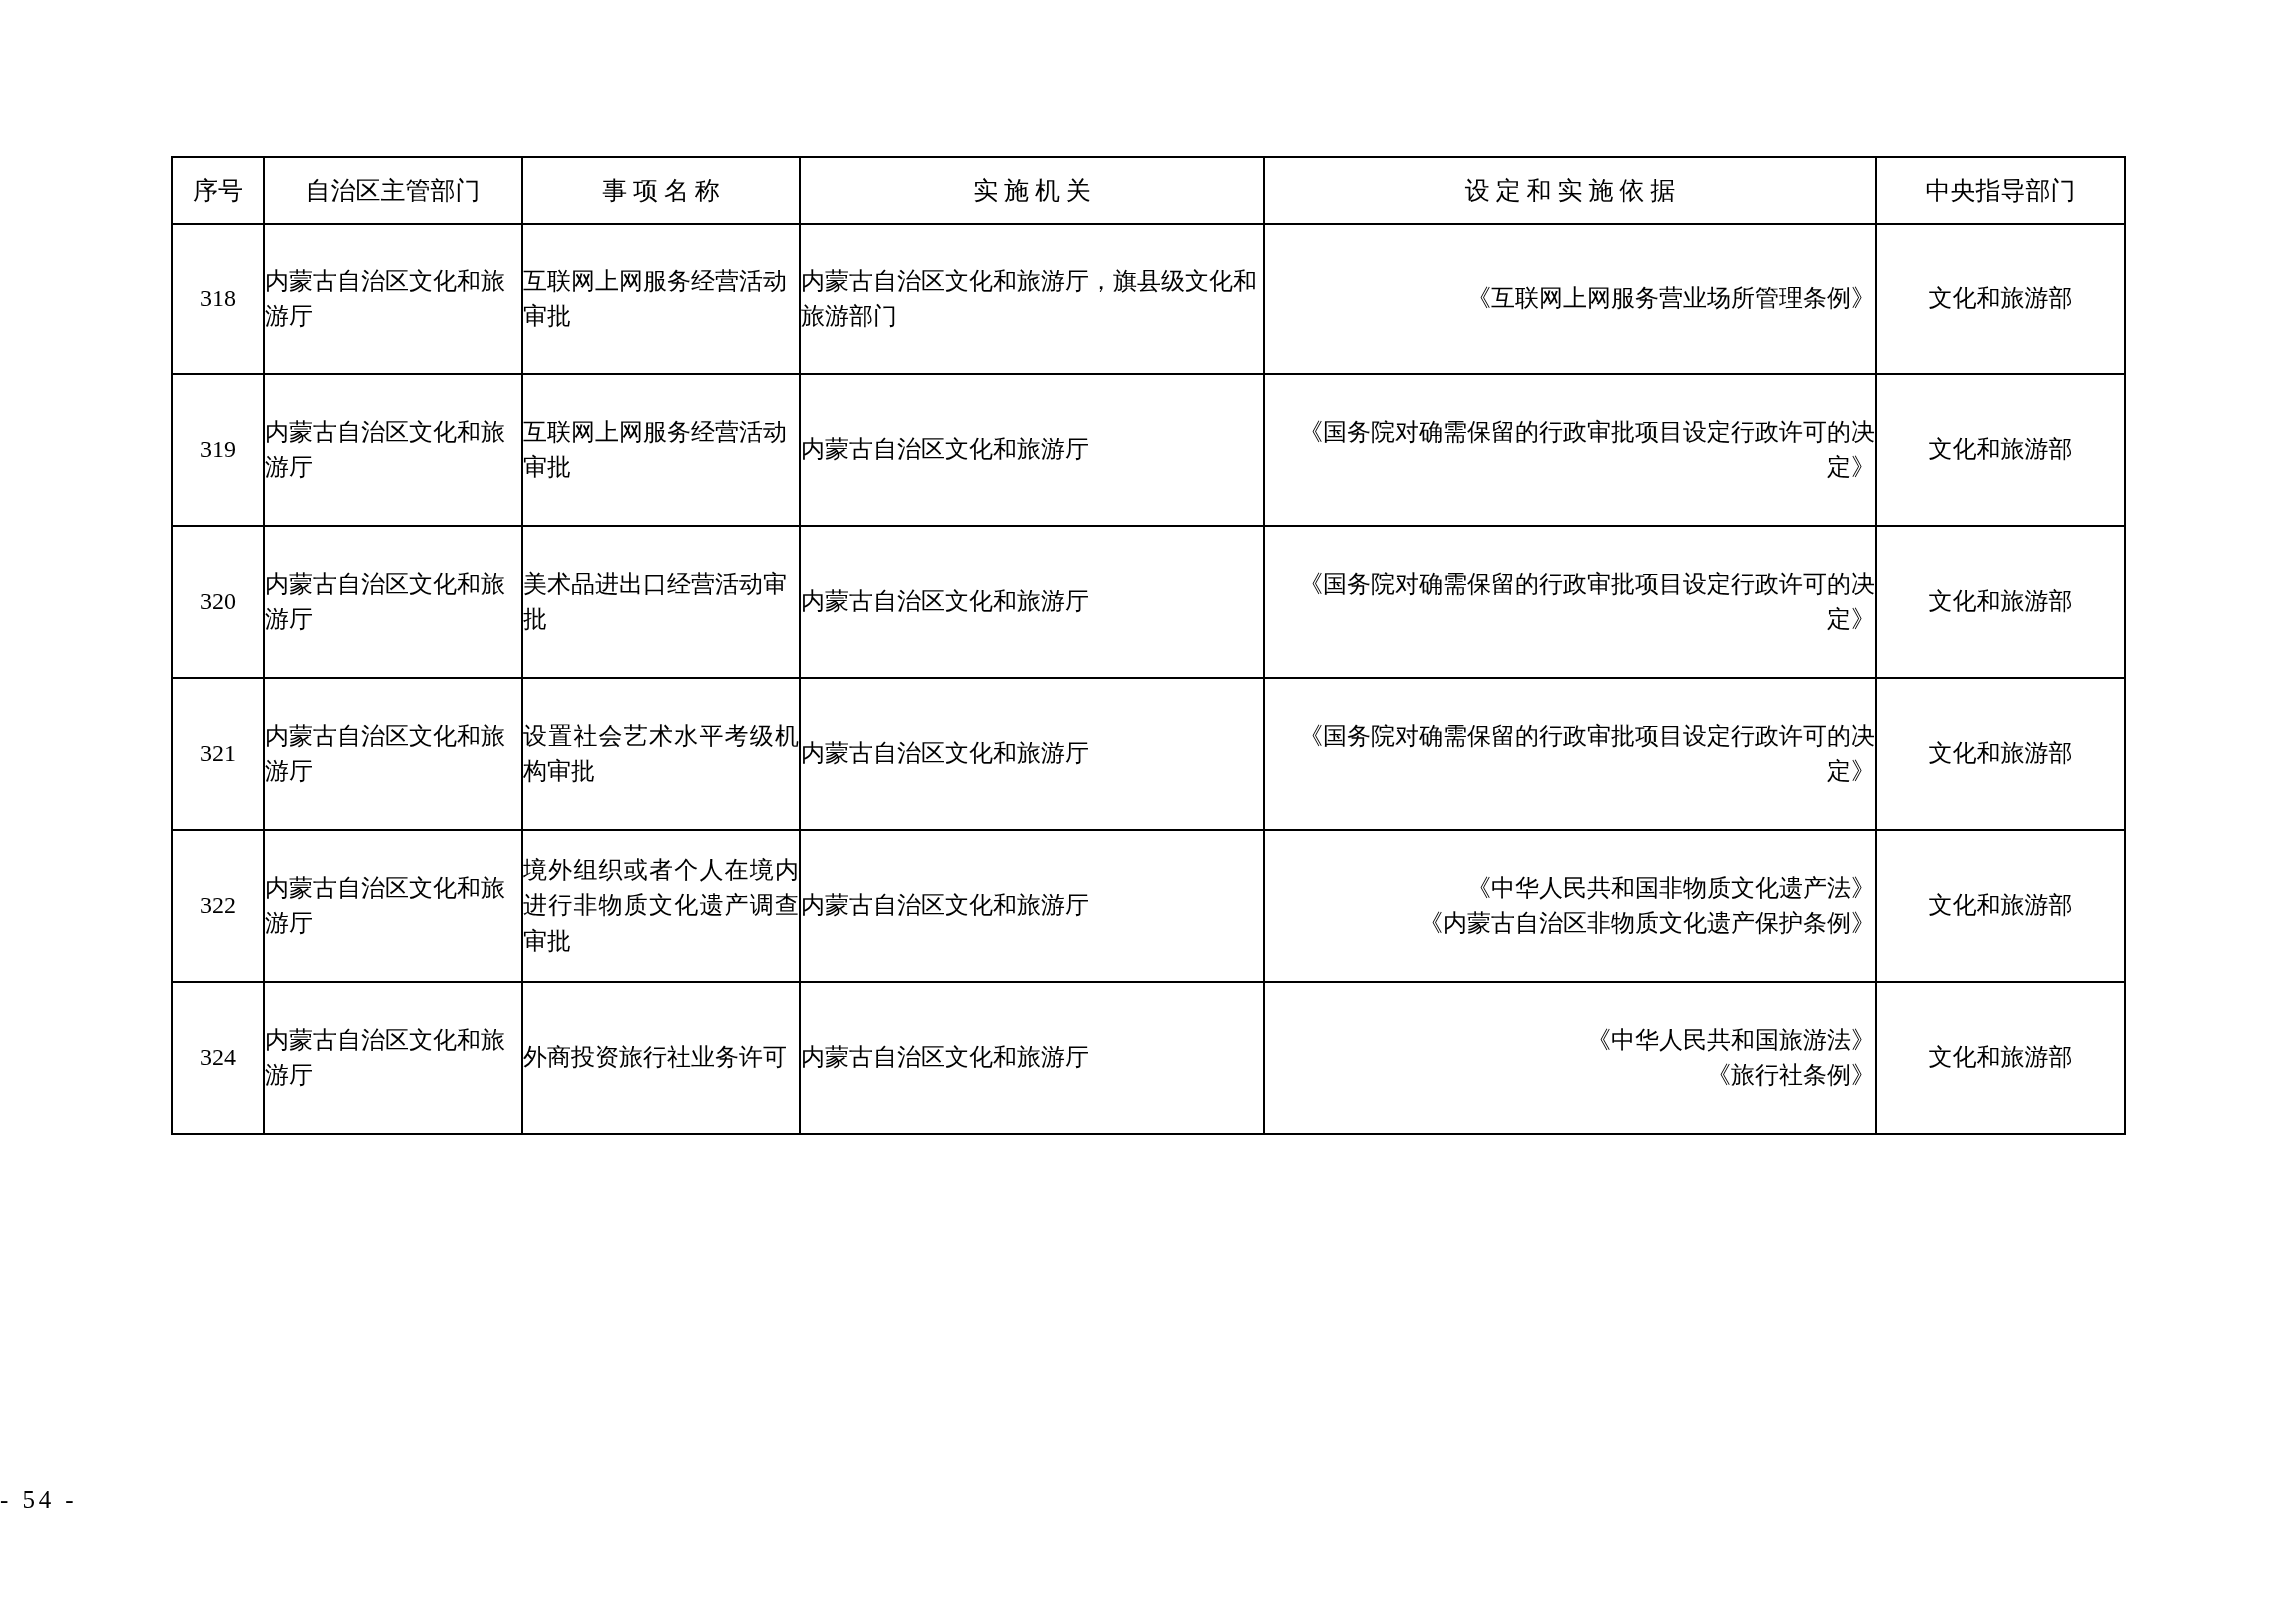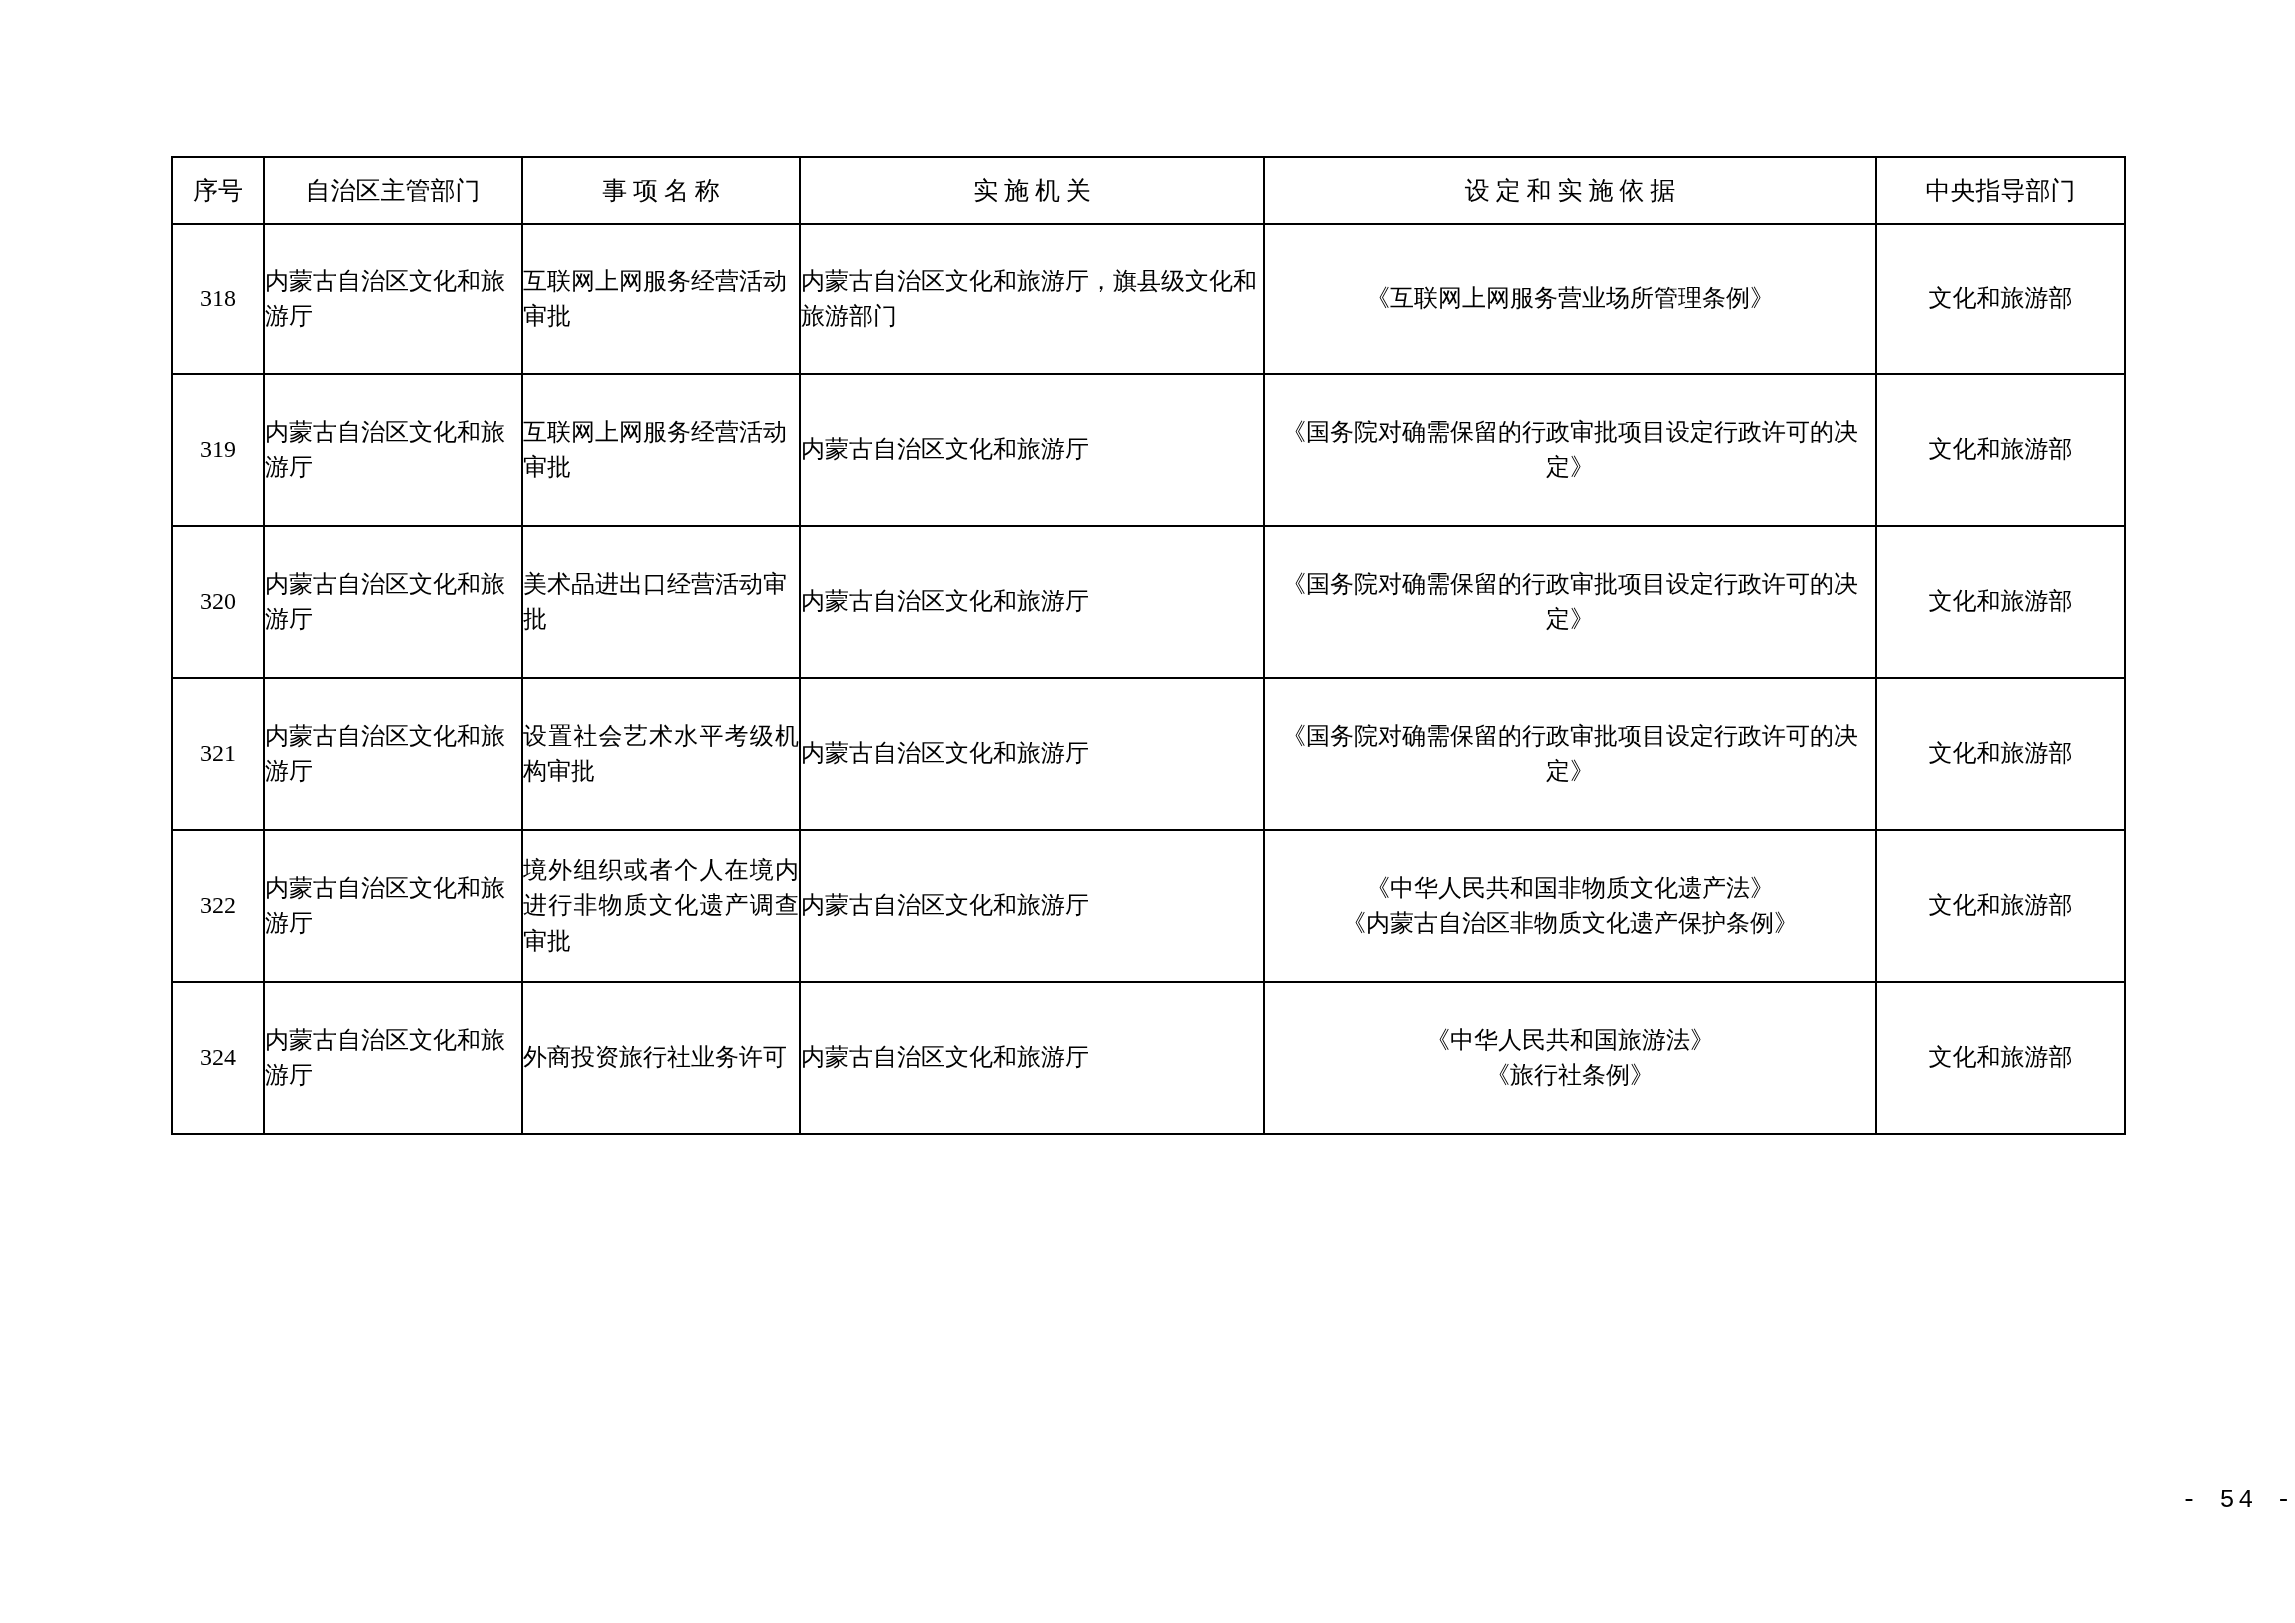--- a/index.html
+++ b/index.html
@@ -76,36 +76,36 @@
   td.item.justify {
     text-align: justify;
     text-align-last: left;
   }
   td.org {
     padding: 0 3.9px 0 5.2px;
     text-align: left;
   }
   td.basis {
     padding: 0 6.5px 0 9.2px;
-    text-align: center;
+    text-align: right;
     margin-top: 16px;
   }
   td.central {
     text-align: center;
   }
   .row-h-1 { height: 150px; border-radius: 14px; }
   .row-h-2 { height: 152px; }
   .footer {
     position: absolute;
     left: 0;
     top: 1486px;
     width: 2295px;
-    text-align: right;
+    text-align: left;
     font-size: 25px;
-    font-family: Liberation Mono, monospace;
+    font-family: Liberation Serif, serif;
     letter-spacing: 3.9px;
   }
 </style>
 </head>
 <body>
 
 <div class="page">
 
   <div class="table-wrap">
     <table class="doc-table">

